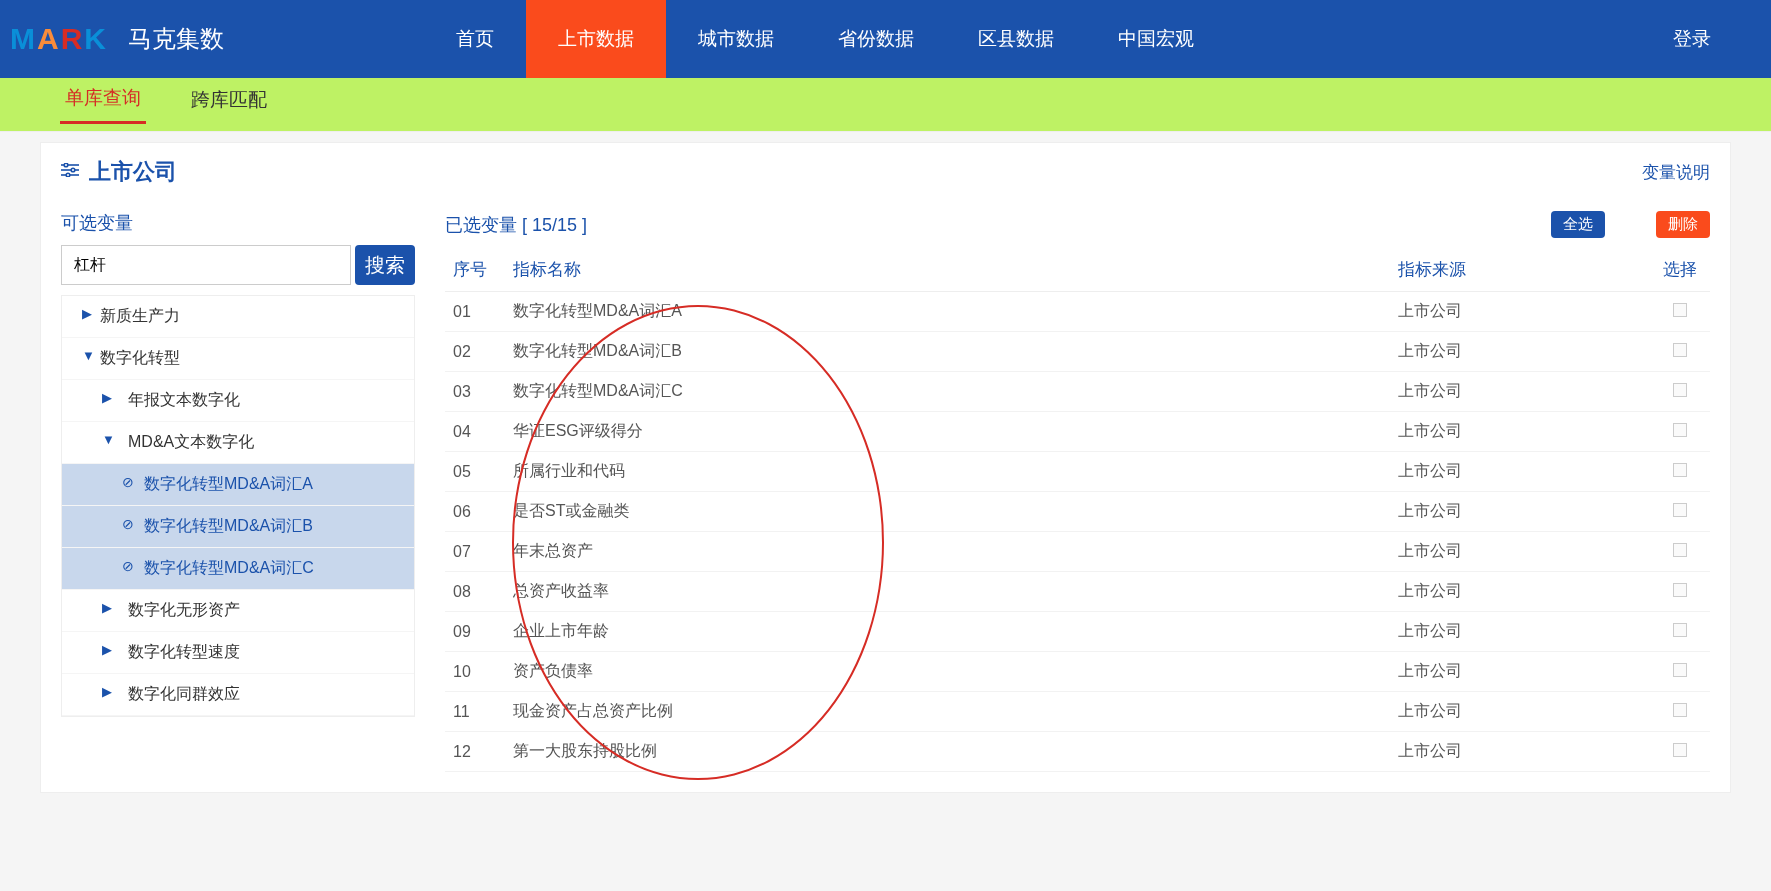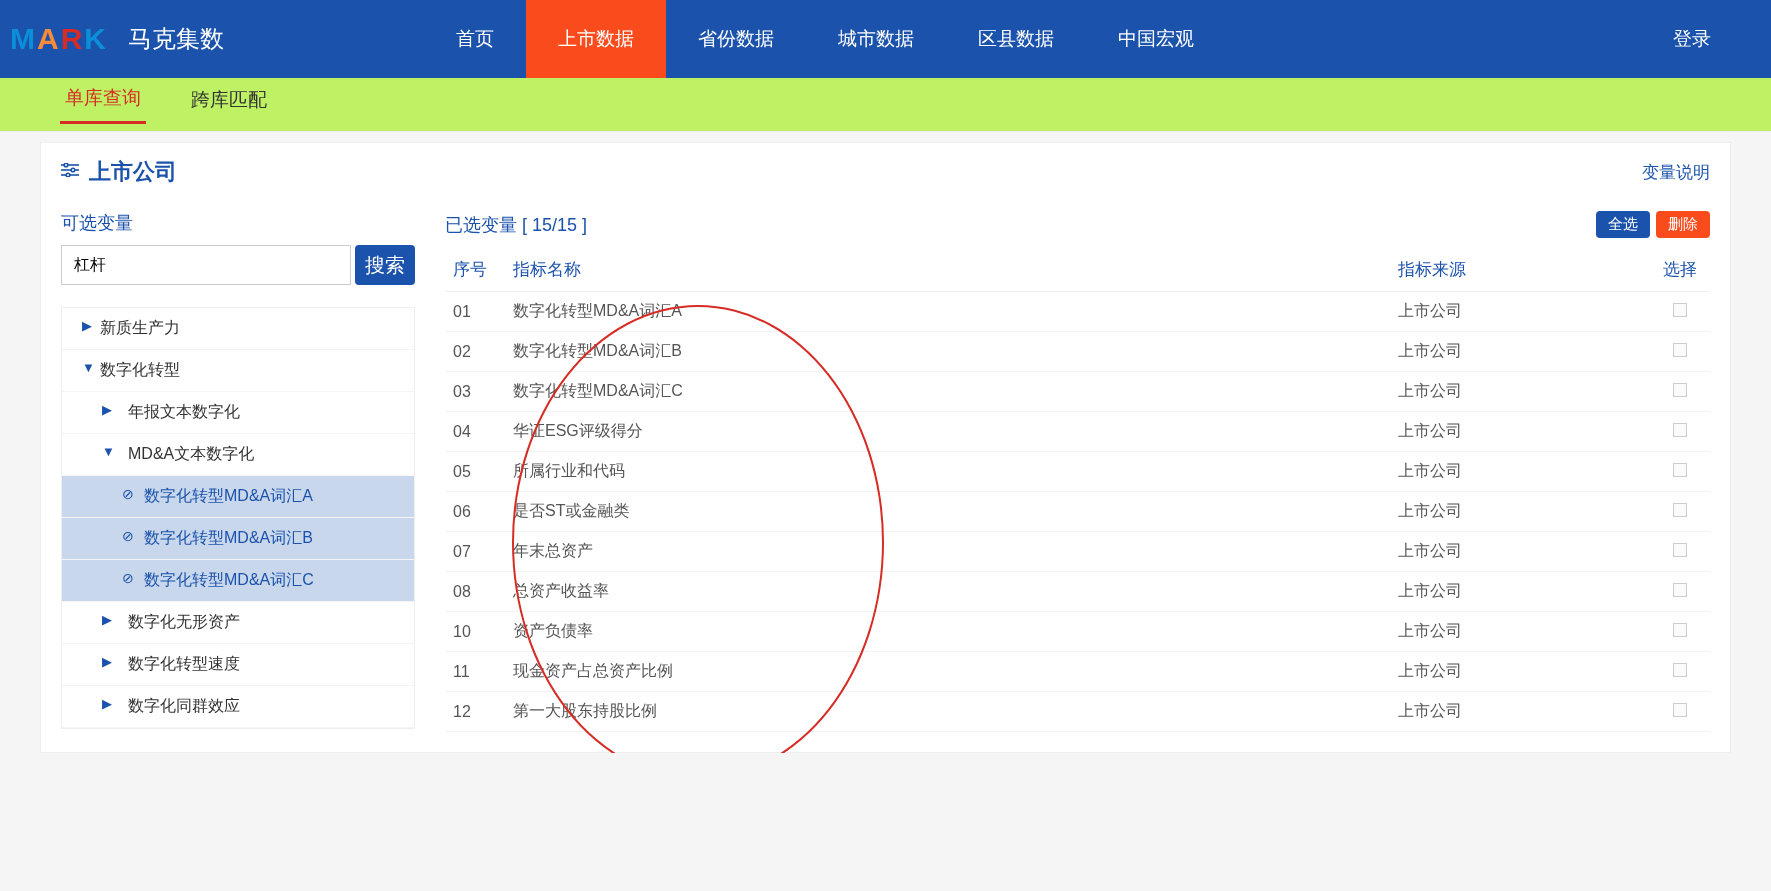--- a/index.html
+++ b/index.html
@@ -30,38 +30,38 @@
 .section-title { font-size:22px; font-weight:bold; color:#1b52ab; }
 .var-desc { margin-left:auto; color:#1b52ab; font-size:17px; cursor:pointer; }
 
 
 .cols { display:flex; padding:0 20px 20px 20px; gap:30px; }
 .leftcol { width:354px; }
 .rightcol { flex:1; }
 
 .panel-head { color:#1b52ab; font-size:18px; padding:10px 0; }
 
-.searchbar { display:flex; margin-bottom:22px; }
+.searchbar { display:flex; margin-bottom:10px; }
 .searchbar input { flex:1; height:40px; border:1px solid #ccc; padding:0 12px; font-size:16px; outline:none; }
 .searchbar button { width:60px; background:#1b52ab; color:#fff; border:none; font-size:20px; border-radius:4px; margin-left:4px; cursor:pointer; }
 
 .tree { border:1px solid #eee; }
 .tree-row { display:flex; align-items:flex-start; padding:10px 12px; font-size:16px; color:#333; cursor:pointer; border-bottom:1px solid #f5f5f5; }
 .tree-row .arrow { color:#1b52ab; width:18px; font-size:13px; }
 .tree-row.l1 { padding-left:20px; }
 .tree-row.l2 { padding-left:40px;gap:8px; }
 .tree-row.l4 { padding-left:60px; }
 .tree-row.selected { background:#c8d7ec; color:#1b52ab; }
 .tree-row.selected .check { color:#1b52ab; width:22px; font-size:14px; }
 .tree-row.expanded .arrow::before { content:"▼"; }
 .tree-row.collapsed .arrow::before { content:"▶"; }
 
-.rhdr { display:flex; align-items:center; padding:10px 0; }
+.rhdr { display:flex; align-items:center; padding:10px 0;gap:38px; }
 .count { color:#1b52ab; font-size:18px; }
-.btn { padding:4px 12px; font-size:15px; border-radius:4px; border:none; cursor:pointer; color:#fff; margin-left:6px; }
+.btn { padding:4px 12px; font-size:15px; border-radius:4px; border:none; cursor:pointer; color:#fff; margin-left:13px; }
 .btn-blue { background:#1b52ab; }
 .btn-red { background:#fa4b1c; }
 .spacer { flex:1; }
 
 table { width:100%; border-collapse:collapse; }
 th { text-align:left; color:#1b52ab; font-size:17px; font-weight:normal; padding:10px 8px; border-bottom:1px solid #eee; }
 td { padding:9px 8px; font-size:16px; color:#555; border-bottom:1px solid #f2f2f2; }
 .col-seq { width:60px; }
 .col-src { width:260px; }
 .col-sel { width:60px; text-align:center; }
@@ -76,22 +76,22 @@
 <body>
 
 <div class="wrap">
 
 <div class="topnav">
   <span class="logo-text"><span class="m">M</span><span class="a1">A</span><span class="r">R</span><span class="k">K</span></span>
   <span class="brand">马克集数</span>
   <div class="nav-items" id="nav-items">
         <div class="nav-item">首页</div>
         <div class="nav-item active">上市数据</div>
+        <div class="nav-item">城市数据</div>
         <div class="nav-item">省份数据</div>
-        <div class="nav-item">城市数据</div>
         <div class="nav-item">区县数据</div>
         <div class="nav-item">中国宏观</div>
       </div>
   <div class="nav-login">登录</div>
 </div>
 
 <div class="subtabs" id="subtabs">
       <div class="subtab active">单库查询</div>
       <div class="subtab">跨库匹配</div>
     </div>
@@ -224,20 +224,26 @@
                 <td class="col-src">上市公司</td>
                 <td class="col-sel"><span class="cb"></span></td>
               </tr>
               <tr>
                 <td class="col-seq">08</td>
                 <td>总资产收益率</td>
                 <td class="col-src">上市公司</td>
                 <td class="col-sel"><span class="cb"></span></td>
               </tr>
               <tr>
+                <td class="col-seq">09</td>
+                <td>企业上市年龄</td>
+                <td class="col-src">上市公司</td>
+                <td class="col-sel"><span class="cb"></span></td>
+              </tr>
+              <tr>
                 <td class="col-seq">10</td>
                 <td>资产负债率</td>
                 <td class="col-src">上市公司</td>
                 <td class="col-sel"><span class="cb"></span></td>
               </tr>
               <tr>
                 <td class="col-seq">11</td>
                 <td>现金资产占总资产比例</td>
                 <td class="col-src">上市公司</td>
                 <td class="col-sel"><span class="cb"></span></td>

